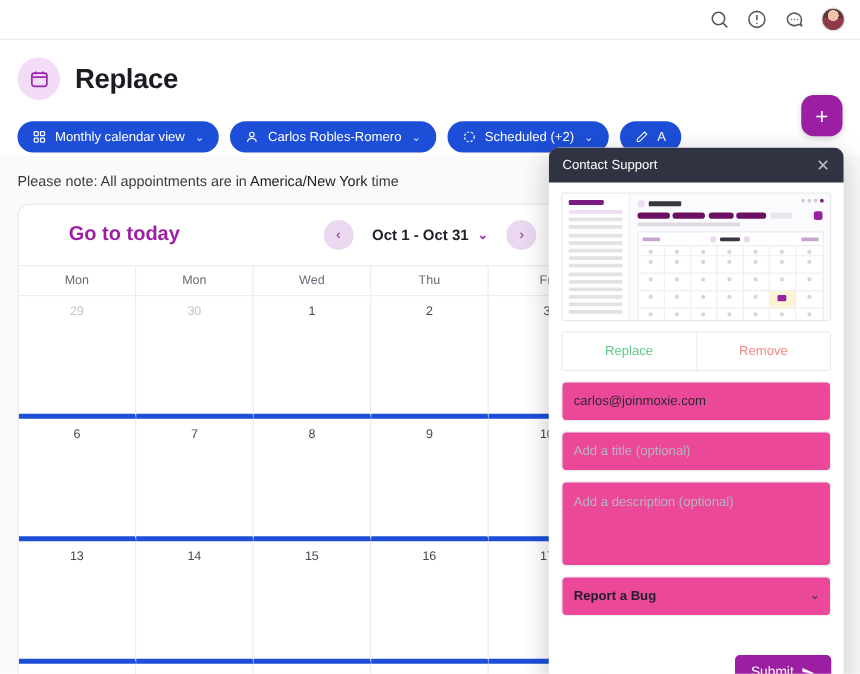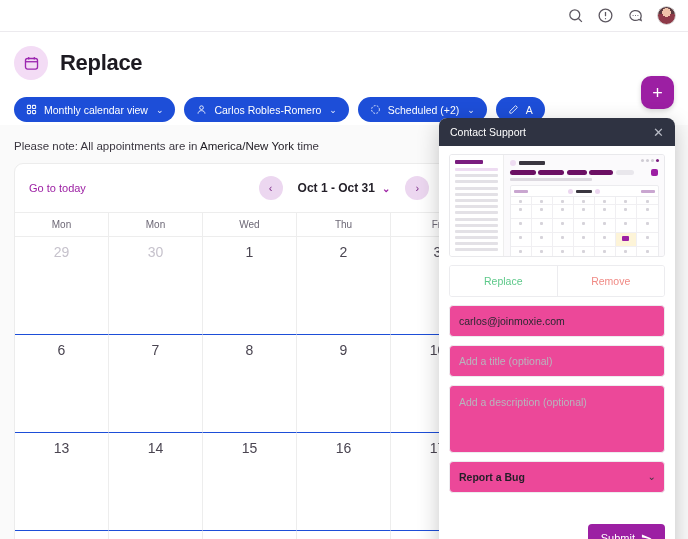--- a/index.html
+++ b/index.html
@@ -84,21 +84,21 @@
     background: #ffffff;
     border: 1px solid #ececec;
     border-radius: 9px;
     height: 395px;
     overflow: hidden;
   }
   .cal-head {
     display: flex; align-items: center;
     height: 48px; padding: 0 14px; position: relative;
   }
-  .gototoday { color: #9c1fa3; font-weight: normal; font-size: 11px; cursor: pointer; }
+  .gototoday { color: #9c1fa3; font-weight: bold; font-size: 16px; cursor: pointer; margin-left: 26px; }
   .cal-nav {
     position: absolute; left: 0; right: 0;
     display: flex; align-items: center; justify-content: center; gap: 15px;
     pointer-events: none;
   }
   .navbtn {
     width: 24px; height: 24px; border-radius: 50%;
     background: #ecd7f0; color: #7b2a86; border: none;
     display: flex; align-items: center; justify-content: center;
     font-size: 11px; cursor: pointer; pointer-events: auto; flex: none;
@@ -107,22 +107,22 @@
   .range .caret { color: #9c1fa3; font-size: 10px; }
 
   .grid { border-top: 1px solid #ededed; }
   .grid-row { display: grid; grid-template-columns: repeat(7, 1fr); }
   .dow {
     font-size: 10px; color: #6d6876; text-align: center;
     padding: 6px 0; border-right: 1px solid #ededed; border-bottom: 1px solid #ededed;
   }
   .dow:last-child { border-right: none; }
   .cell {
-    height: 98px; border-right: 1px solid #ededed; border-bottom: 1px solid #1d4ed8;
-    font-size: 14px; color: #4a4551; text-align: center; padding-top: 7px;
+    height: 98px; border-right: 1px solid #ededed; border-bottom: 4px solid #1d4ed8;
+    font-size: 10px; color: #4a4551; text-align: center; padding-top: 7px;
   }
   .cell:last-child { border-right: none; }
   .cell.muted { color: #c6c2cc; }
 
   
   .support {
     position: absolute; left: 439px; top: 86px;
     width: 236px; height: 445px;
     background: #ffffff;
     border-radius: 8px;

